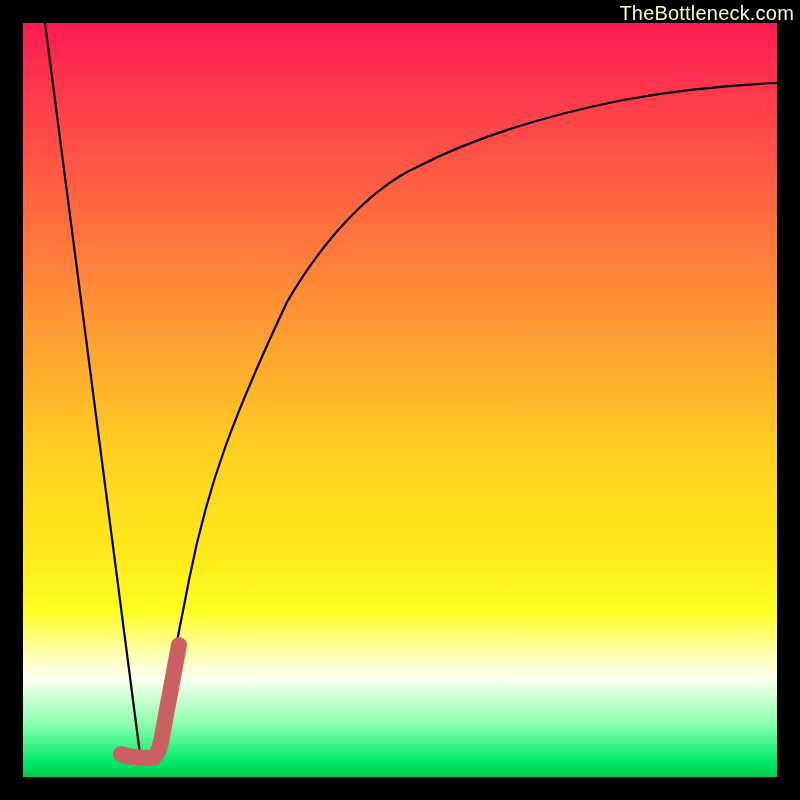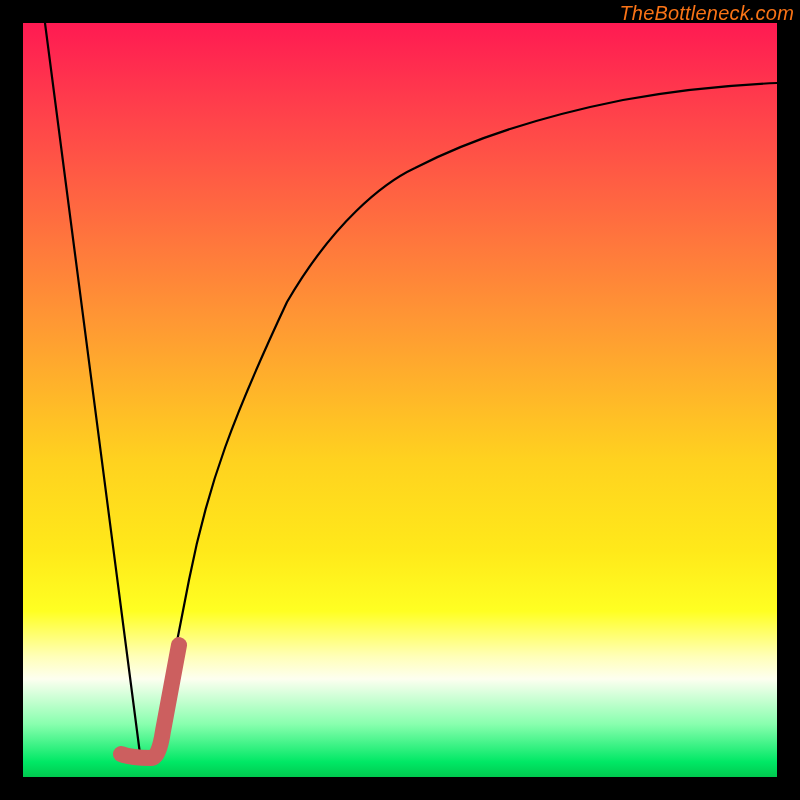--- a/index.html
+++ b/index.html
@@ -38,25 +38,24 @@
       #fdfff0 87%,
       #88ffae 93%,
       #00e865 98%,
       #00c94f 100%
     );
   }
   .watermark {
     position: absolute;
     top: 2px;
     right: 6px;
-    color: #f97316;
+    color: #fef9c3;
     font-size: 20px;
     font-weight: 500;
     letter-spacing: 0.2px;
-    font-style: italic;
   }
   svg.curves {
     position: absolute;
     left: 23px;
     top: 23px;
     width: 754px;
     height: 754px;
     pointer-events: none;
   }
 </style>

